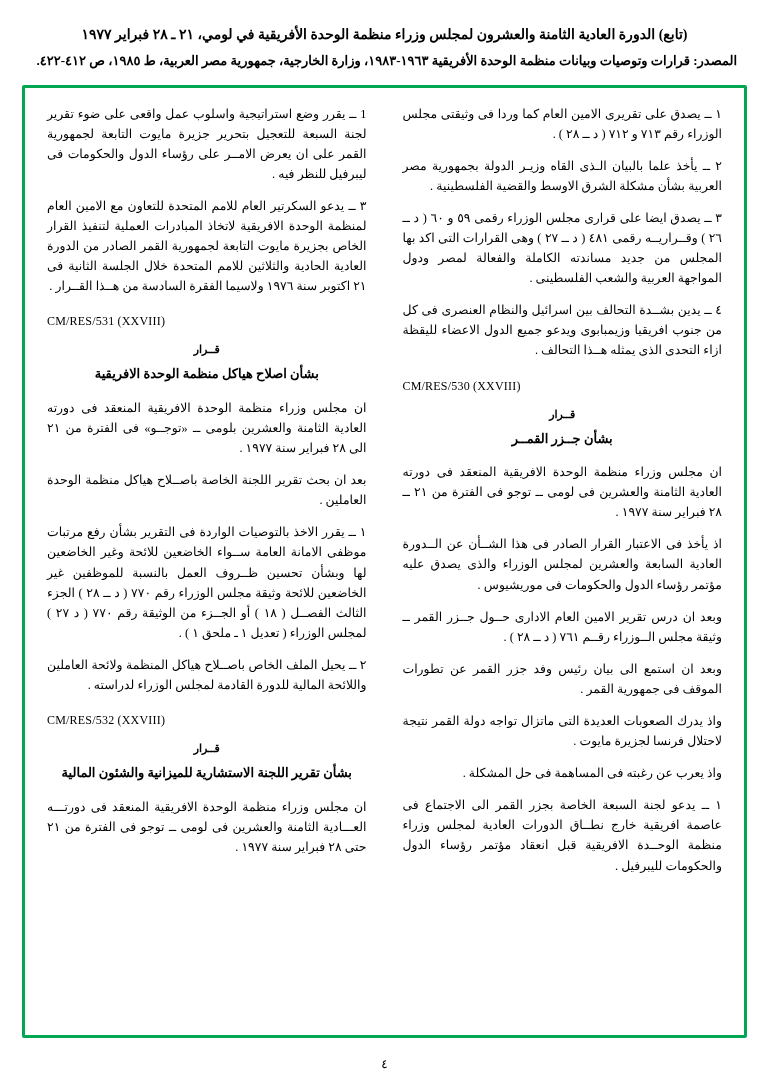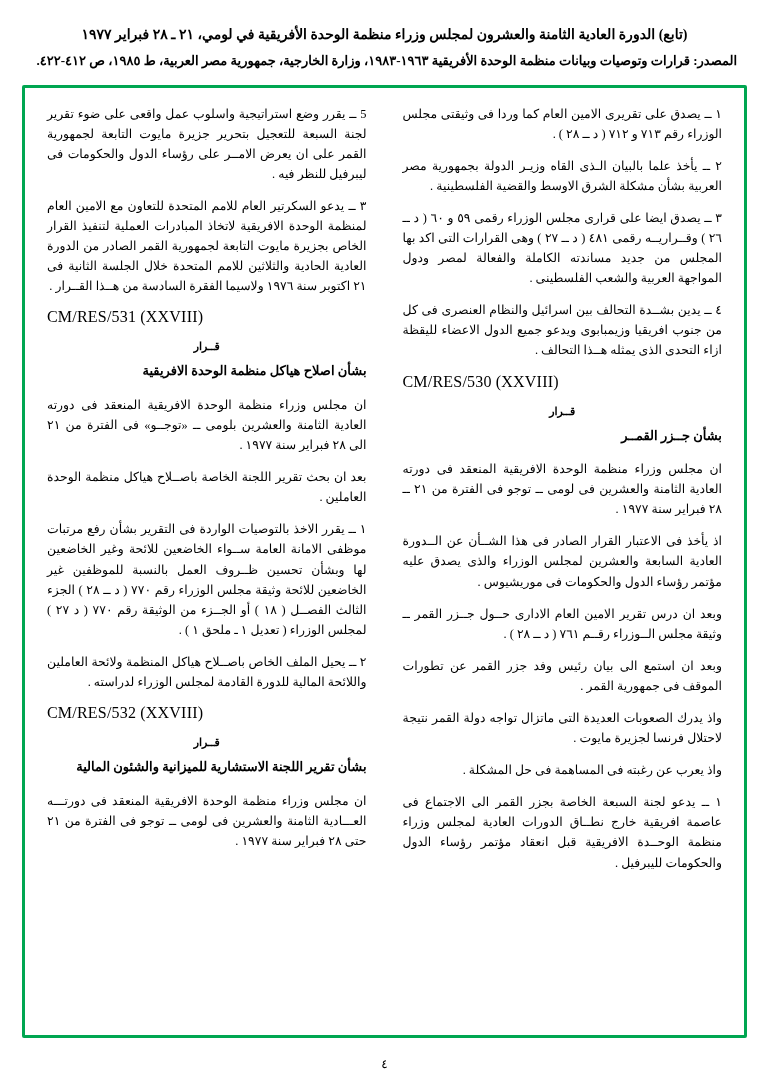--- a/index.html
+++ b/index.html
@@ -70,34 +70,34 @@
     line-height: 1.62;
     text-align: justify;
     text-justify: inter-word;
     direction: rtl;
   }
   p.para.first { margin-top: 2px; }
   .res-code {
     font-family: "Liberation Serif", serif;
     direction: ltr;
     text-align: left;
-    font-size: 16px;
+    font-size: 12px;
     font-weight: normal;
-    margin: 12px 0 14px 0;
+    margin: 18px 0 14px 0;
     letter-spacing: 0.2px;
   }
   .decision-word {
     text-align: center;
     font-size: 11px;
     font-weight: bold;
     letter-spacing: 3px;
     margin: 2px 0 8px 0;
   }
   .decision-sub {
-    text-align: right;
+    text-align: center;
     font-size: 13px;
     font-weight: bold;
     margin: 0 0 14px 0;
     line-height: 1.5;
   }
   .page-number {
     position: absolute;
     bottom: 14px;
     left: 0;
     right: 0;
@@ -132,21 +132,21 @@
         <p class="para">ان مجلس وزراء منظمة الوحدة الافريقية المنعقد فى دورته العادية الثامنة والعشرين فى لومى ــ توجو فى الفترة من ٢١ ــ ٢٨ فبراير سنة ١٩٧٧ .</p>
         <p class="para">اذ يأخذ فى الاعتبار القرار الصادر فى هذا الشــأن عن الــدورة العادية السابعة والعشرين لمجلس الوزراء والذى يصدق عليه مؤتمر رؤساء الدول والحكومات فى موريشيوس .</p>
         <p class="para">وبعد ان درس تقرير الامين العام الادارى حــول جــزر القمر ــ وثيقة مجلس الــوزراء رقــم ٧٦١ ( د ــ ٢٨ ) .</p>
         <p class="para">وبعد ان استمع الى بيان رئيس وفد جزر القمر عن تطورات الموقف فى جمهورية القمر .</p>
         <p class="para">واذ يدرك الصعوبات العديدة التى ماتزال تواجه دولة القمر نتيجة لاحتلال فرنسا لجزيرة مايوت .</p>
         <p class="para">واذ يعرب عن رغبته فى المساهمة فى حل المشكلة .</p>
         <p class="para">١ ــ يدعو لجنة السبعة الخاصة بجزر القمر الى الاجتماع فى عاصمة افريقية خارج نطــاق الدورات العادية لمجلس وزراء منظمة الوحــدة الافريقية قبل انعقاد مؤتمر رؤساء الدول والحكومات لليبرفيل .</p>
       </div>
 
       <div class="col left">
-        <p class="para first">5 ــ يقرر وضع استراتيجية واسلوب عمل واقعى على ضوء تقرير لجنة السبعة للتعجيل بتحرير جزيرة مايوت التابعة لجمهورية القمر على ان يعرض الامــر على رؤساء الدول والحكومات فى ليبرفيل للنظر فيه .</p>
+        <p class="para first">1 ــ يقرر وضع استراتيجية واسلوب عمل واقعى على ضوء تقرير لجنة السبعة للتعجيل بتحرير جزيرة مايوت التابعة لجمهورية القمر على ان يعرض الامــر على رؤساء الدول والحكومات فى ليبرفيل للنظر فيه .</p>
         <p class="para">٣ ــ يدعو السكرتير العام للامم المتحدة للتعاون مع الامين العام لمنظمة الوحدة الافريقية لاتخاذ المبادرات العملية لتنفيذ القرار الخاص بجزيرة مايوت التابعة لجمهورية القمر الصادر من الدورة العادية الحادية والثلاثين للامم المتحدة خلال الجلسة الثانية فى ٢١ اكتوبر سنة ١٩٧٦ ولاسيما الفقرة السادسة من هــذا القــرار .</p>
 
         <div class="res-code">CM/RES/531 (XXVIII)</div>
         <div class="decision-word">قــرار</div>
         <div class="decision-sub">بشأن اصلاح هياكل منظمة الوحدة الافريقية</div>
 
         <p class="para">ان مجلس وزراء منظمة الوحدة الافريقية المنعقد فى دورته العادية الثامنة والعشرين بلومى ــ «توجــو» فى الفترة من ٢١ الى ٢٨ فبراير سنة ١٩٧٧ .</p>
         <p class="para">بعد ان بحث تقرير اللجنة الخاصة باصــلاح هياكل منظمة الوحدة العاملين .</p>
         <p class="para">١ ــ يقرر الاخذ بالتوصيات الواردة فى التقرير بشأن رفع مرتبات موظفى الامانة العامة ســواء الخاضعين للائحة وغير الخاضعين لها وبشأن تحسين ظــروف العمل بالنسبة للموظفين غير الخاضعين للائحة وثيقة مجلس الوزراء رقم ٧٧٠ ( د ــ ٢٨ ) الجزء الثالث الفصــل ( ١٨ ) أو الجــزء من الوثيقة رقم ٧٧٠ ( د ٢٧ ) لمجلس الوزراء ( تعديل ١ ـ ملحق ١ ) .</p>
         <p class="para">٢ ــ يحيل الملف الخاص باصــلاح هياكل المنظمة ولائحة العاملين واللائحة المالية للدورة القادمة لمجلس الوزراء لدراسته .</p>

